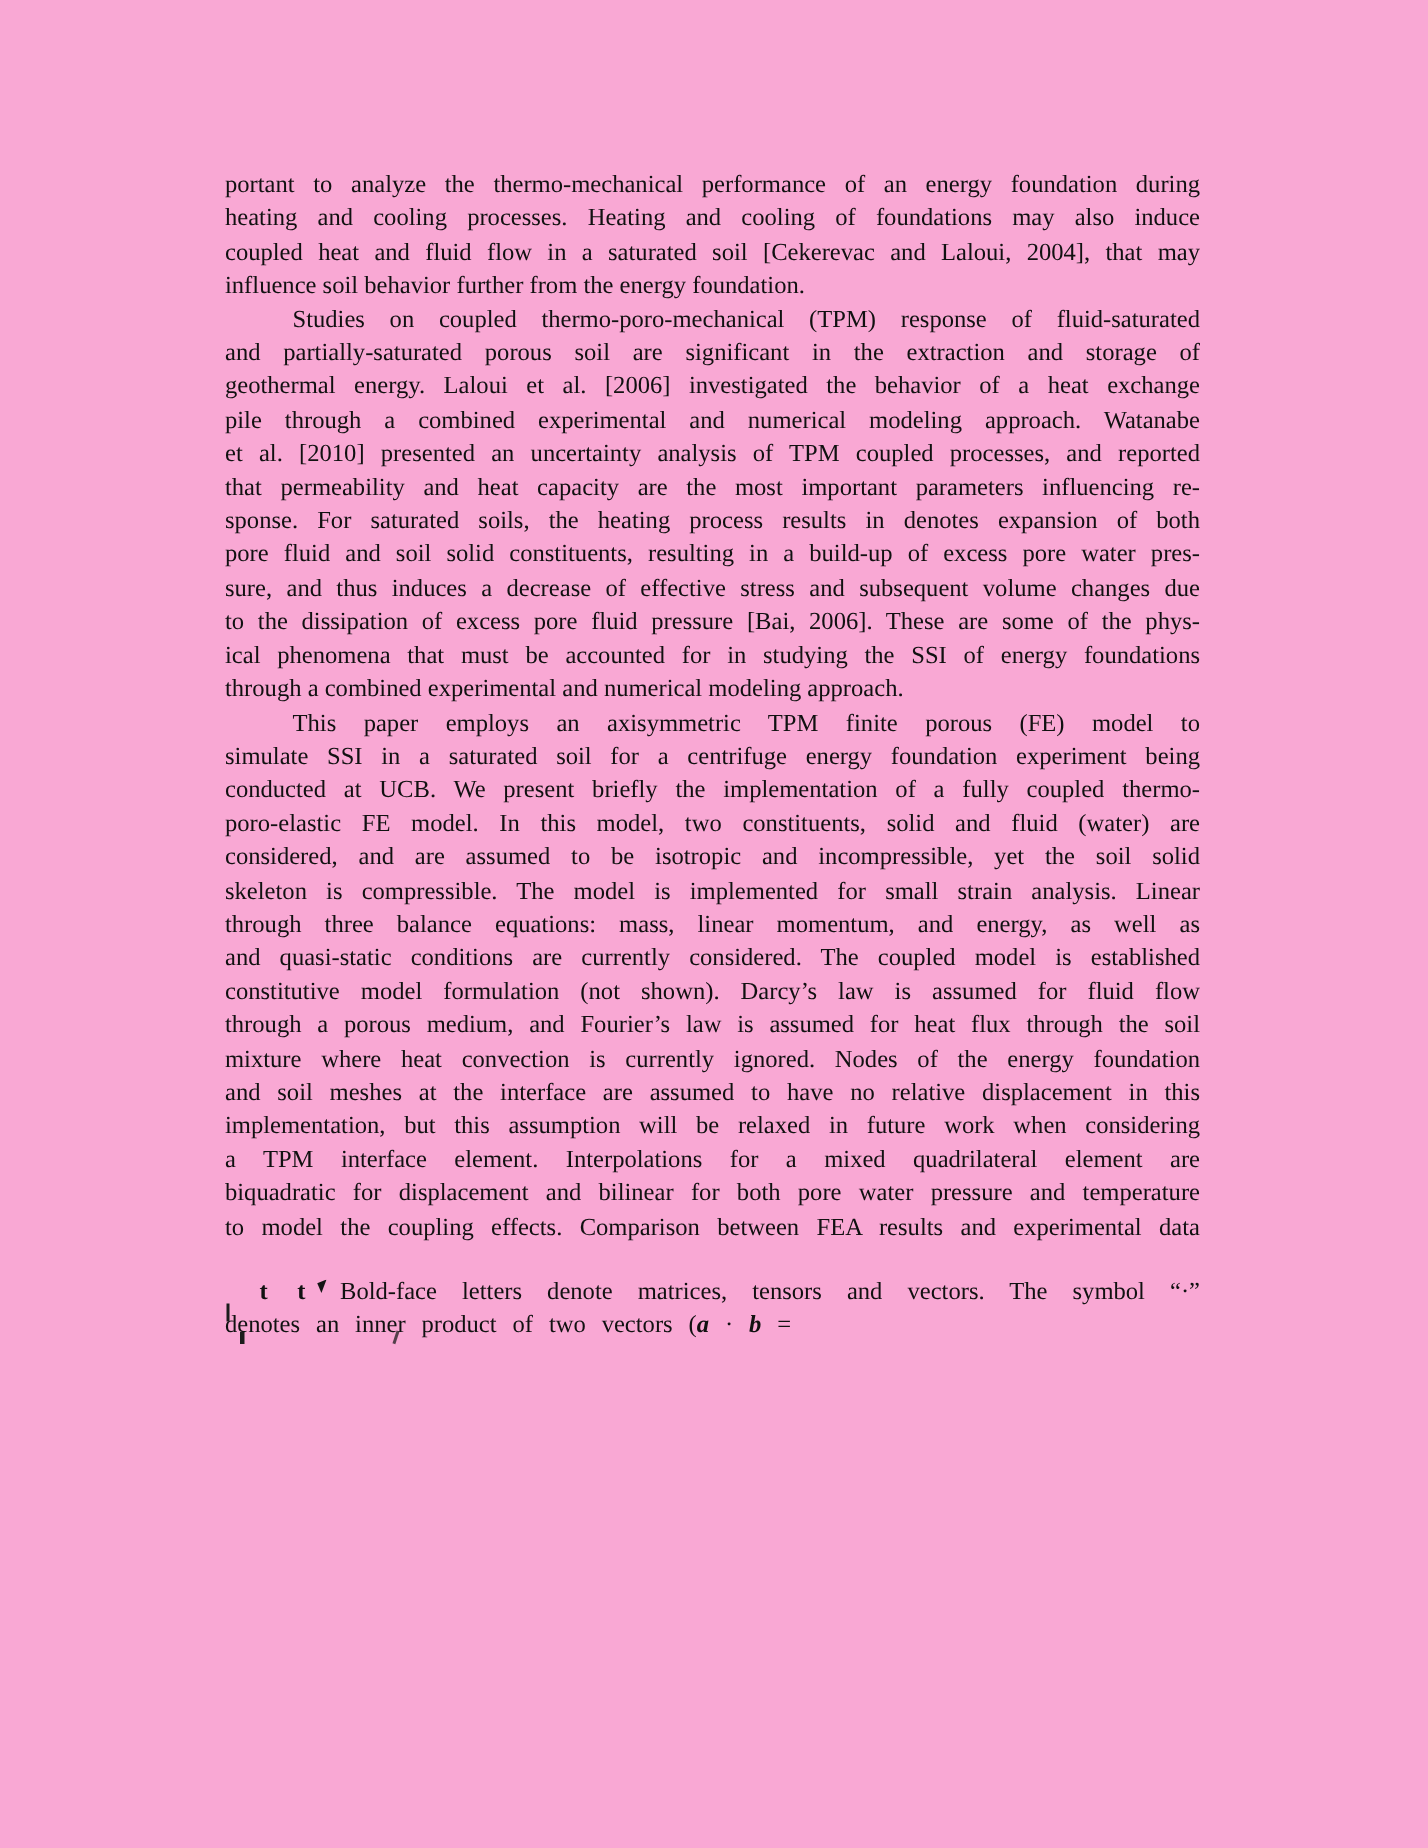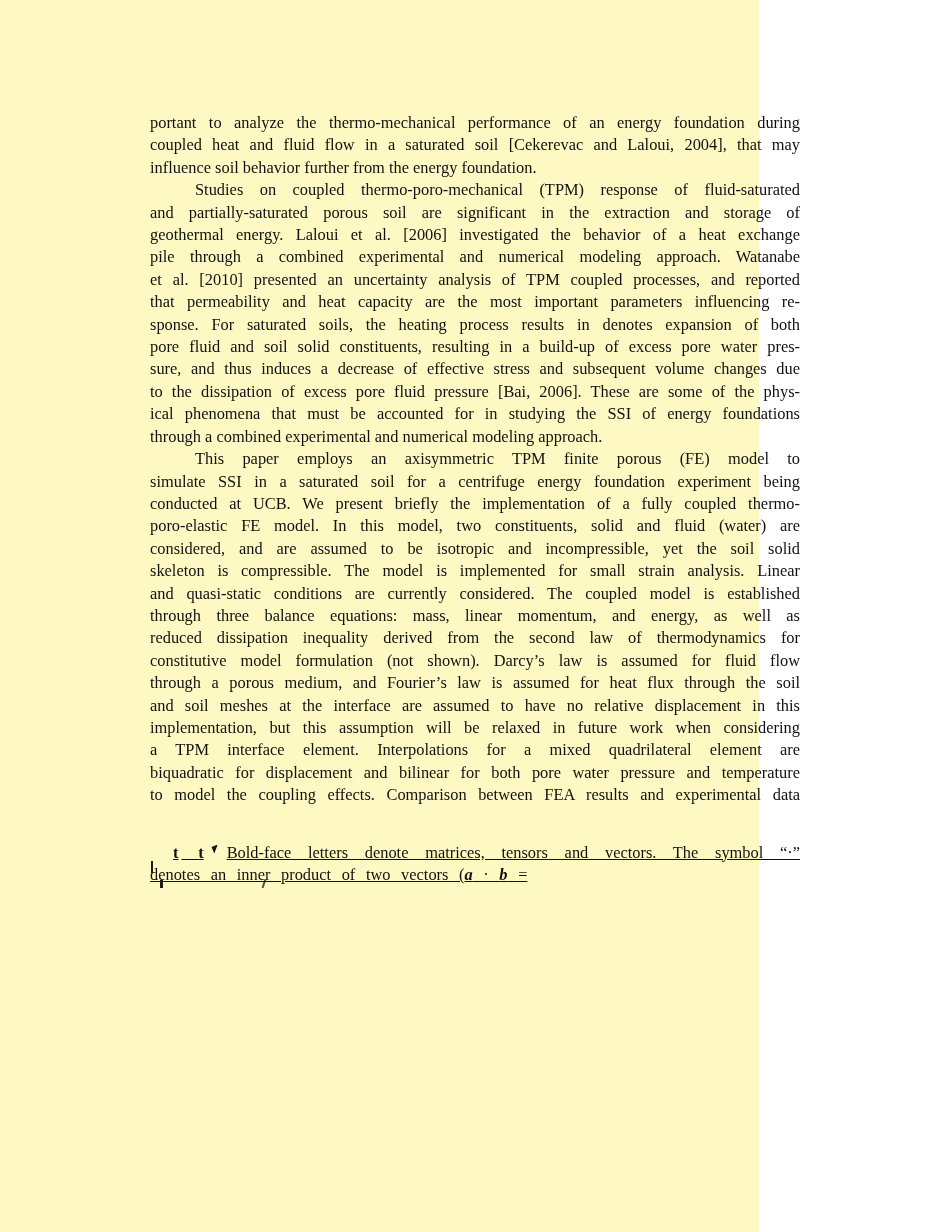--- a/index.html
+++ b/index.html
@@ -5,23 +5,23 @@
   html, body {
     margin: 0;
     padding: 0;
     width: 952px;
     height: 1232px;
     background: #ffffff;
     overflow: hidden;
   }
   .page {
     position: relative;
-    width: 759px;
+    width: 952px;
     height: 1232px;
-    background: #fef9c3;
+    background: #f9a8d4;
     font-family: "Liberation Serif", "DejaVu Serif", serif;
     color: #111111;
   }
   .text-block {
     position: absolute;
     left: 150px;
     top: 112px;
     width: 650px;
     font-size: 16.4px;
     line-height: 22.4px;
@@ -29,22 +29,21 @@
   .para { margin: 0; }
   .line {
     text-align: justify;
     text-align-last: left;
   }
   .line.jl { text-align-last: justify; }
   .line.ind { text-indent: 45px; }
 
   .notation {
     position: relative;
-    margin-top: 35px;
-    text-decoration: underline;
+    margin-top: 21px;
   }
   .notation-line1 {
     text-align: justify;
     text-align-last: justify;
     text-indent: 23px;
   }
   .mbold { font-weight: bold; }
   .mbold.t1 { margin-right: 3px; }
   .wedge {
     display: inline-block;
@@ -71,20 +70,21 @@
 </style>
 </head>
 <body>
 
 <div class="page">
   <main class="text-block">
 
     <div id="paragraphs">
         <div class="para">
           <div class="line jl">portant to analyze the thermo-mechanical performance of an energy foundation during</div>
+          <div class="line jl">heating and cooling processes.  Heating and cooling of foundations may also induce</div>
           <div class="line jl">coupled heat and fluid flow in a saturated soil [Cekerevac and Laloui, 2004], that may</div>
           <div class="line">influence soil behavior further from the energy foundation.</div>
         </div>
         <div class="para">
           <div class="line jl ind">Studies on coupled thermo-poro-mechanical (TPM) response of fluid-saturated</div>
           <div class="line jl">and partially-saturated porous soil are significant in the extraction and storage of</div>
           <div class="line jl">geothermal energy.  Laloui et al. [2006] investigated the behavior of a heat exchange</div>
           <div class="line jl">pile through a combined experimental and numerical modeling approach.  Watanabe</div>
           <div class="line jl">et al. [2010] presented an uncertainty analysis of TPM coupled processes, and reported</div>
           <div class="line jl">that permeability and heat capacity are the most important parameters influencing re-</div>
@@ -95,25 +95,25 @@
           <div class="line jl">ical phenomena that must be accounted for in studying the SSI of energy foundations</div>
           <div class="line">through a combined experimental and numerical modeling approach.</div>
         </div>
         <div class="para">
           <div class="line jl ind">This paper employs an axisymmetric TPM finite porous (FE) model to</div>
           <div class="line jl">simulate SSI in a saturated soil for a centrifuge energy foundation experiment being</div>
           <div class="line jl">conducted at UCB. We present briefly the implementation of a fully coupled thermo-</div>
           <div class="line jl">poro-elastic FE model.  In this model, two constituents, solid and fluid (water) are</div>
           <div class="line jl">considered, and are assumed to be isotropic and incompressible, yet the soil solid</div>
           <div class="line jl">skeleton is compressible. The model is implemented for small strain analysis. Linear</div>
+          <div class="line jl">through three balance equations:  mass, linear momentum, and energy, as well as</div>
           <div class="line jl">and quasi-static conditions are currently considered. The coupled model is established</div>
-          <div class="line jl">through three balance equations:  mass, linear momentum, and energy, as well as</div>
-          <div class="line jl">reduced dissipation inequality derived from the second law of thermodynamics for</div>
           <div class="line jl">constitutive model formulation (not shown).  Darcy’s law is assumed for fluid flow</div>
           <div class="line jl">through a porous medium, and Fourier’s law is assumed for heat flux through the soil</div>
+          <div class="line jl">mixture where heat convection is currently ignored.  Nodes of the energy foundation</div>
           <div class="line jl">and soil meshes at the interface are assumed to have no relative displacement in this</div>
           <div class="line jl">implementation, but this assumption will be relaxed in future work when considering</div>
           <div class="line jl">a TPM interface element.   Interpolations for a mixed quadrilateral element are</div>
           <div class="line jl">biquadratic for displacement and bilinear for both pore water pressure and temperature</div>
           <div class="line jl">to model the coupling effects. Comparison between FEA results and experimental data</div>
         </div>
       </div>
 
     <div class="notation">
       <div class="line notation-line1"><span class="mbold t1">t</span> <span class="mbold">t</span><span class="wedge"></span><span>Bold-face letters denote matrices, tensors and vectors.  The symbol “·”</span></div>

